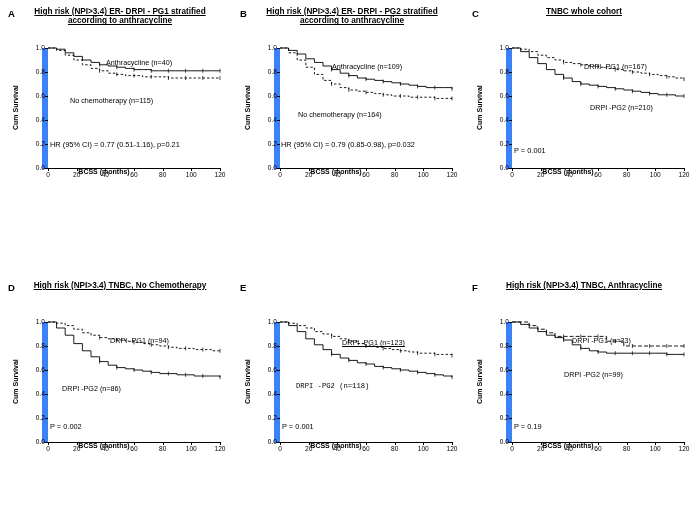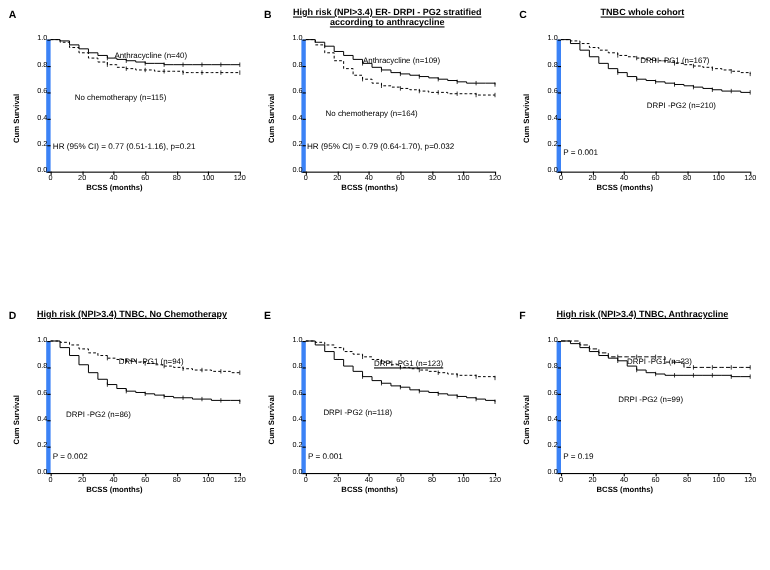--- a/index.html
+++ b/index.html
@@ -12,22 +12,22 @@
   .sheet{position:relative;width:700px;height:518px;}
   .panel{position:absolute;}
   .panel-letter{
     position:absolute;font-size:9.5px;font-weight:bold;left:0;top:0;
   }
   .panel-title{
     position:absolute;top:-1px;left:14px;width:196px;
     font-size:8.2px;font-weight:bold;text-align:center;line-height:1.15;
     text-decoration:underline;
   }
-  .plotbox{position:absolute;left:34px;top:28px;width:172px;height:120px;
-    border-left:4px solid #3b82f6;border-bottom:1px solid #000;}
+  .plotbox{position:absolute;left:34px;top:40px;width:172px;height:120px;
+    border-left:6px solid #3b82f6;border-bottom:1px solid #000;}
   .ylab{
     position:absolute;font-size:7px;font-weight:bold;
     transform:rotate(-90deg);transform-origin:left top;white-space:nowrap;
   }
   .xlab{
     position:absolute;font-size:7px;font-weight:bold;white-space:nowrap;
   }
   .ytick{position:absolute;font-size:6.6px;text-align:right;width:22px;right:100%;
     margin-right:3px;line-height:1;transform:translateY(-50%);}
   .ytickmark{position:absolute;right:100%;width:3px;height:1px;background:#000;}
@@ -37,20 +37,21 @@
   .statlabel{position:absolute;font-size:7.4px;white-space:nowrap;}
   svg{position:absolute;left:0;top:0;overflow:visible;}
 </style>
 </head>
 <body>
 
 <div class="sheet">
 
   <div class="panel" style="left:8px;top:8px;width:212px;height:185px;">
     <div class="panel-letter">A</div>
+    <div class="panel-title">High risk (NPI&gt;3.4) ER- DRPI - PG1 stratified according to anthracycline</div>
 
     <div class="ylab" style="left:4px;top:122px;">Cum Survival</div>
 
     <div class="plotbox">
 
       <div class="ytick" style="top:120px">0.0</div>
       <div class="ytickmark" style="top:120px"></div>
       <div class="ytick" style="top:96px">0.2</div>
       <div class="ytickmark" style="top:96px"></div>
       <div class="ytick" style="top:72px">0.4</div>
@@ -165,21 +166,21 @@
             <line x1="103.20" y1="44.80" x2="103.20" y2="48.80" stroke="#000" stroke-width="0.7" stroke-dasharray="none"></line>
             <line x1="120.40" y1="46.00" x2="120.40" y2="50.00" stroke="#000" stroke-width="0.7" stroke-dasharray="none"></line>
             <line x1="137.60" y1="47.20" x2="137.60" y2="51.20" stroke="#000" stroke-width="0.7" stroke-dasharray="none"></line>
             <line x1="154.80" y1="48.40" x2="154.80" y2="52.40" stroke="#000" stroke-width="0.7" stroke-dasharray="none"></line>
             <line x1="172.00" y1="48.40" x2="172.00" y2="52.40" stroke="#000" stroke-width="0.7" stroke-dasharray="none"></line>
           </g>
       </svg>
 
       <div class="curvelabel" style="left:52px;top:14px;">Anthracycline (n=109)</div>
       <div class="curvelabel" style="left:18px;top:62px;">No chemotherapy (n=164)</div>
-      <div class="statlabel" style="left:1px;top:92px;">HR (95% CI) = 0.79 (0.64-1.70), p=0.032</div>
+      <div class="statlabel" style="left:1px;top:92px;">HR (95% CI) = 0.79 (0.85-0.98), p=0.032</div>
     </div>
 
     <div class="xlab" style="left:96px;top:160px;transform:translateX(-50%);">BCSS (months)</div>
   </div>
 
   <div class="panel" style="left:472px;top:8px;width:212px;height:185px;">
     <div class="panel-letter">C</div>
     <div class="panel-title">TNBC whole cohort</div>
 
     <div class="ylab" style="left:4px;top:122px;">Cum Survival</div>
@@ -367,21 +368,21 @@
             <line x1="86.00" y1="40.00" x2="86.00" y2="44.00" stroke="#000" stroke-width="0.7" stroke-dasharray="none"></line>
             <line x1="103.20" y1="43.60" x2="103.20" y2="47.60" stroke="#000" stroke-width="0.7" stroke-dasharray="none"></line>
             <line x1="120.40" y1="46.00" x2="120.40" y2="50.00" stroke="#000" stroke-width="0.7" stroke-dasharray="none"></line>
             <line x1="137.60" y1="48.40" x2="137.60" y2="52.40" stroke="#000" stroke-width="0.7" stroke-dasharray="none"></line>
             <line x1="154.80" y1="50.80" x2="154.80" y2="54.80" stroke="#000" stroke-width="0.7" stroke-dasharray="none"></line>
             <line x1="172.00" y1="53.20" x2="172.00" y2="57.20" stroke="#000" stroke-width="0.7" stroke-dasharray="none"></line>
           </g>
       </svg>
 
       <div class="curvelabel" style="left:62px;top:16px;text-decoration:underline;">DRPI -PG1 (n=123)</div>
-      <div class="curvelabel" style="left:16px;top:60px;">DRPI -PG2 (n=118)</div>
+      <div class="curvelabel" style="left:16px;top:60px;font-family:Liberation Mono, monospace;">DRPI -PG2 (n=118)</div>
       <div class="statlabel" style="left:2px;top:100px;">P = 0.001</div>
     </div>
 
     <div class="xlab" style="left:96px;top:160px;transform:translateX(-50%);">BCSS (months)</div>
   </div>
 
   <div class="panel" style="left:472px;top:282px;width:212px;height:185px;">
     <div class="panel-letter">F</div>
     <div class="panel-title">High risk (NPI&gt;3.4) TNBC, Anthracycline</div>
 

